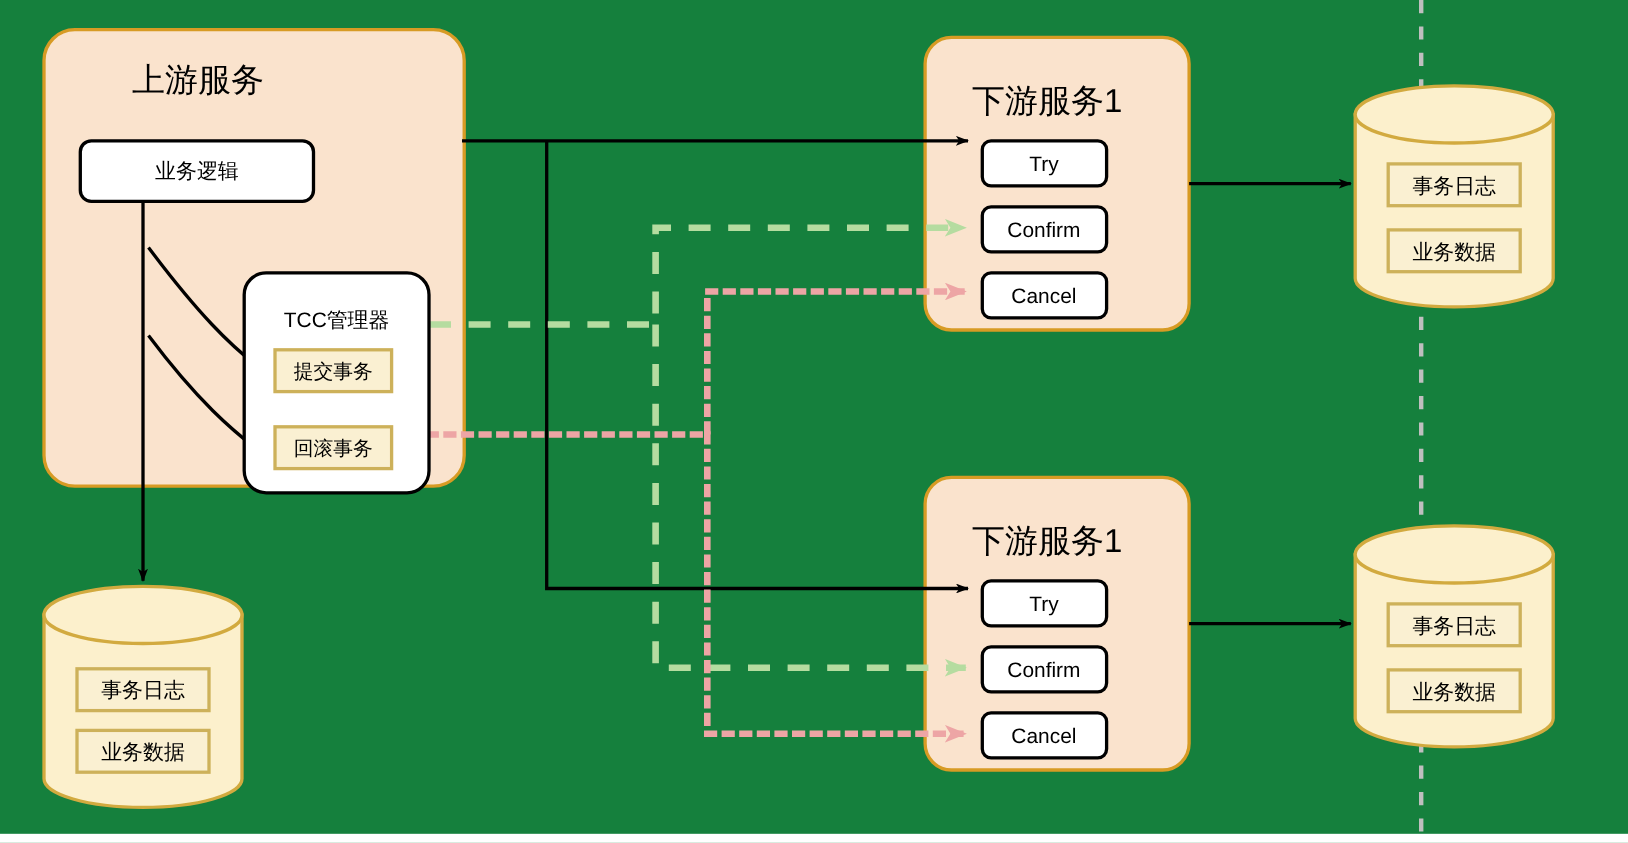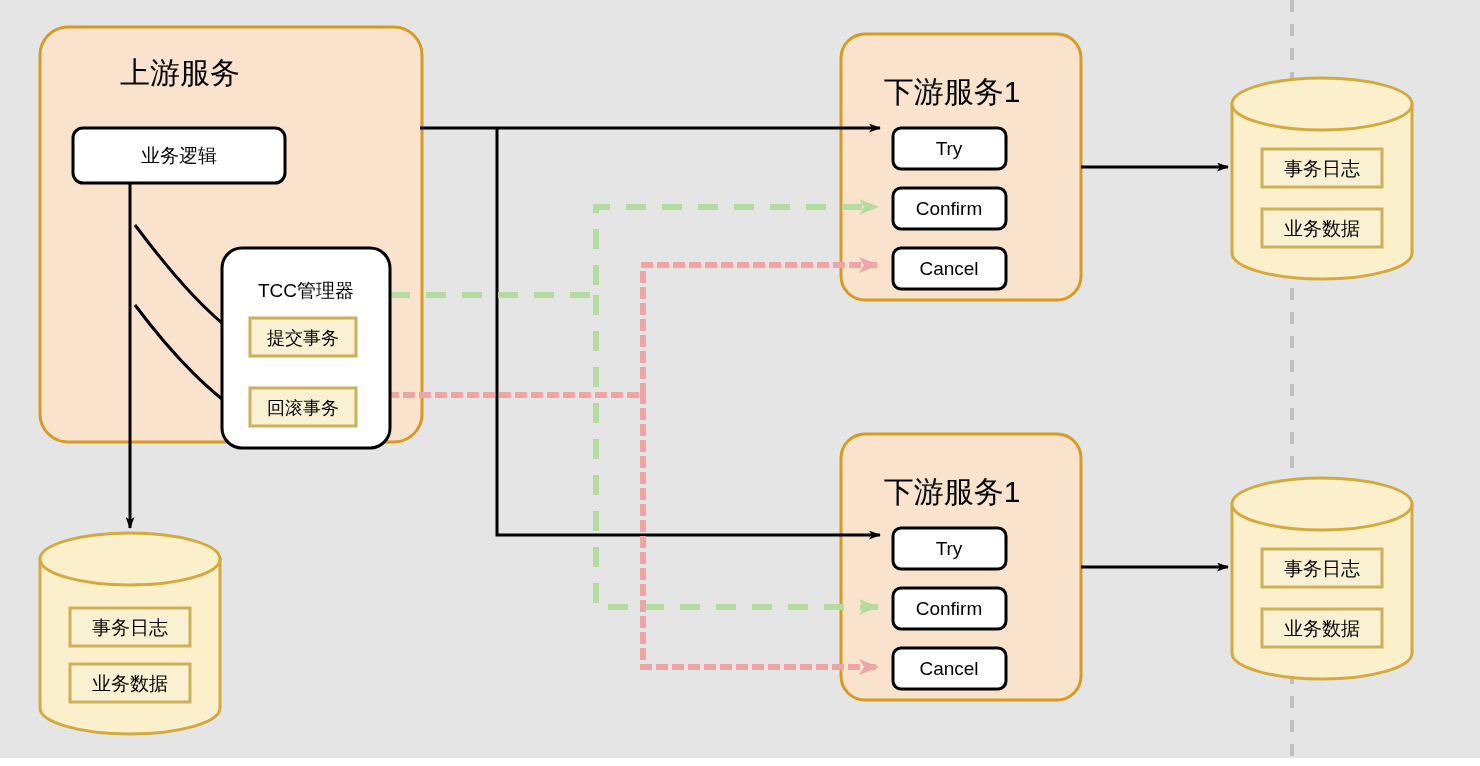--- a/index.html
+++ b/index.html
@@ -1,18 +1,18 @@
 <!DOCTYPE html>
 <html><head>
 <meta charset="utf-8">
 <style>
   html,body{margin:0;padding:0;background:#ffffff;}
   body{width:1480px;height:766px;overflow:hidden;
        font-family:"Liberation Sans","DejaVu Sans",sans-serif;}
-  #stage{position:relative;width:1480px;height:758px;background:#e5e5e5;}
+  #stage{position:relative;width:1480px;height:758px;background:#15803d;}
   svg.layer{position:absolute;left:0;top:0;width:1480px;height:766px;}
   .svgtext{font-family:"Liberation Sans","DejaVu Sans",sans-serif;fill:#000;}
   .t-service{font-size:30px;}
   .t-node{font-size:19px;}
   .t-small{font-size:18px;}
   .t-db{font-size:19px;}
 </style>
 </head>
 <body>
 

